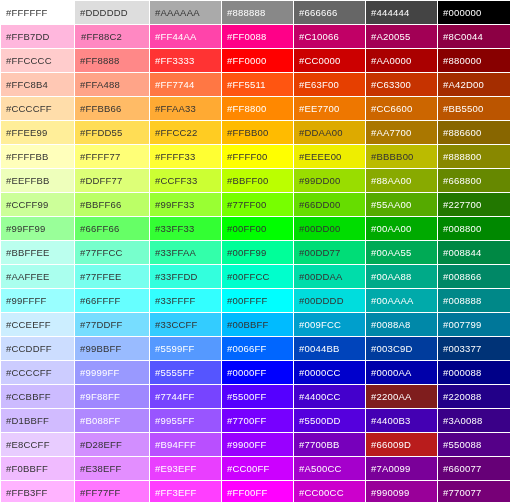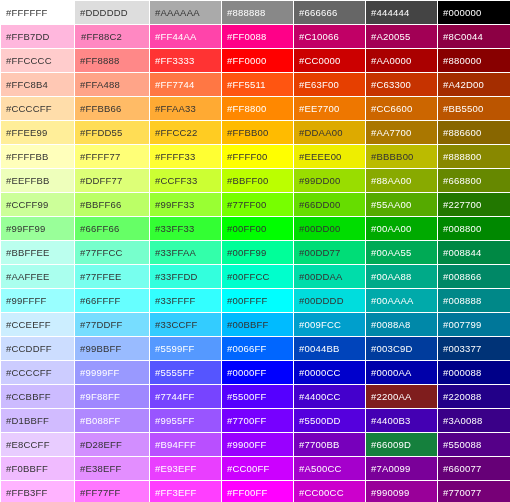--- a/index.html
+++ b/index.html
@@ -215,21 +215,21 @@
         <td style="background: rgb(85, 0, 221); color: rgb(255, 255, 255);">#5500DD</td>
         <td style="background: rgb(68, 0, 179); color: rgb(255, 255, 255);">#4400B3</td>
         <td style="background: rgb(58, 0, 136); color: rgb(255, 255, 255);">#3A0088</td>
       </tr>
       <tr>
         <td style="background: rgb(232, 204, 255); color: rgb(51, 51, 51);">#E8CCFF</td>
         <td style="background: rgb(210, 142, 255); color: rgb(51, 51, 51);">#D28EFF</td>
         <td style="background: rgb(185, 79, 255); color: rgb(255, 255, 255);">#B94FFF</td>
         <td style="background: rgb(153, 0, 255); color: rgb(255, 255, 255);">#9900FF</td>
         <td style="background: rgb(119, 0, 187); color: rgb(255, 255, 255);">#7700BB</td>
-        <td style="background: #15803d; color: rgb(255, 255, 255); margin-left: 28px;">#66009D</td>
+        <td style="background: #b91c1c; color: rgb(255, 255, 255); margin-left: 28px;">#66009D</td>
         <td style="background: rgb(85, 0, 136); color: rgb(255, 255, 255);">#550088</td>
       </tr>
       <tr>
         <td style="background: rgb(240, 187, 255); color: rgb(51, 51, 51);">#F0BBFF</td>
         <td style="background: rgb(227, 142, 255); color: rgb(51, 51, 51);">#E38EFF</td>
         <td style="background: rgb(233, 62, 255); color: rgb(255, 255, 255);">#E93EFF</td>
         <td style="background: rgb(204, 0, 255); color: rgb(255, 255, 255);">#CC00FF</td>
         <td style="background: rgb(165, 0, 204); color: rgb(255, 255, 255);">#A500CC</td>
         <td style="background: rgb(122, 0, 153); color: rgb(255, 255, 255);">#7A0099</td>
         <td style="background: rgb(102, 0, 119); color: rgb(255, 255, 255);">#660077</td>

